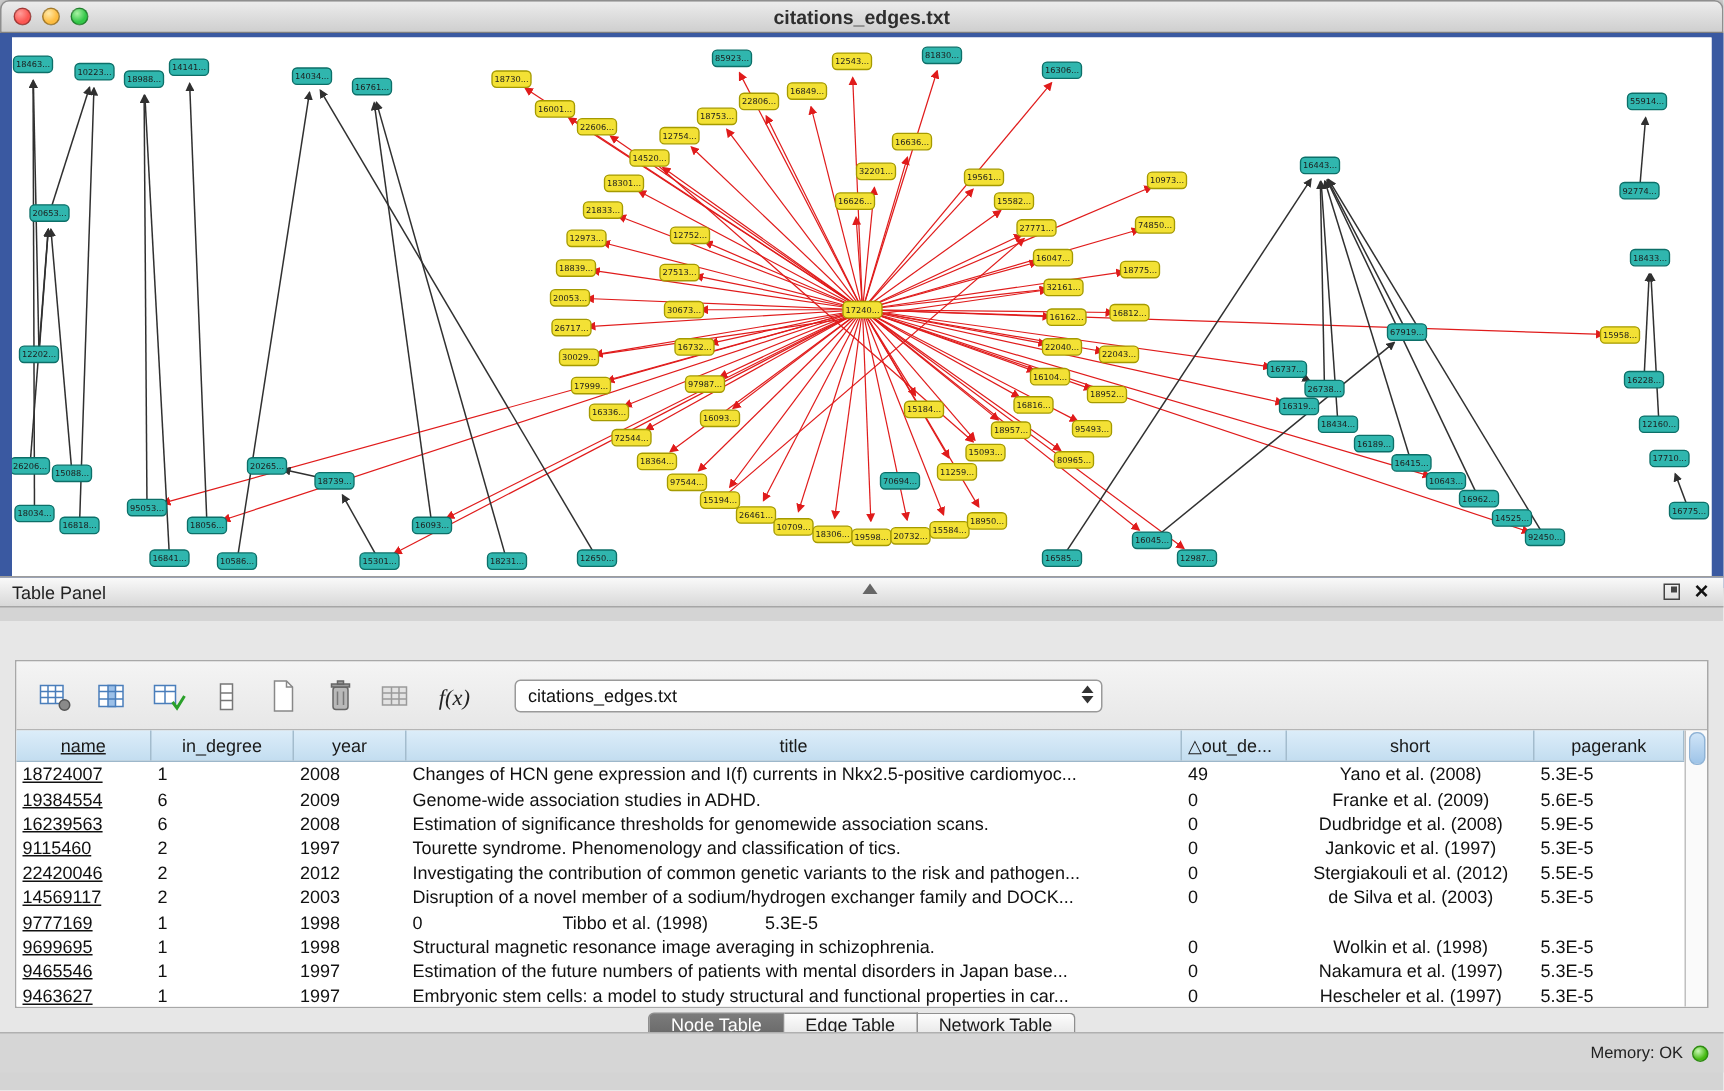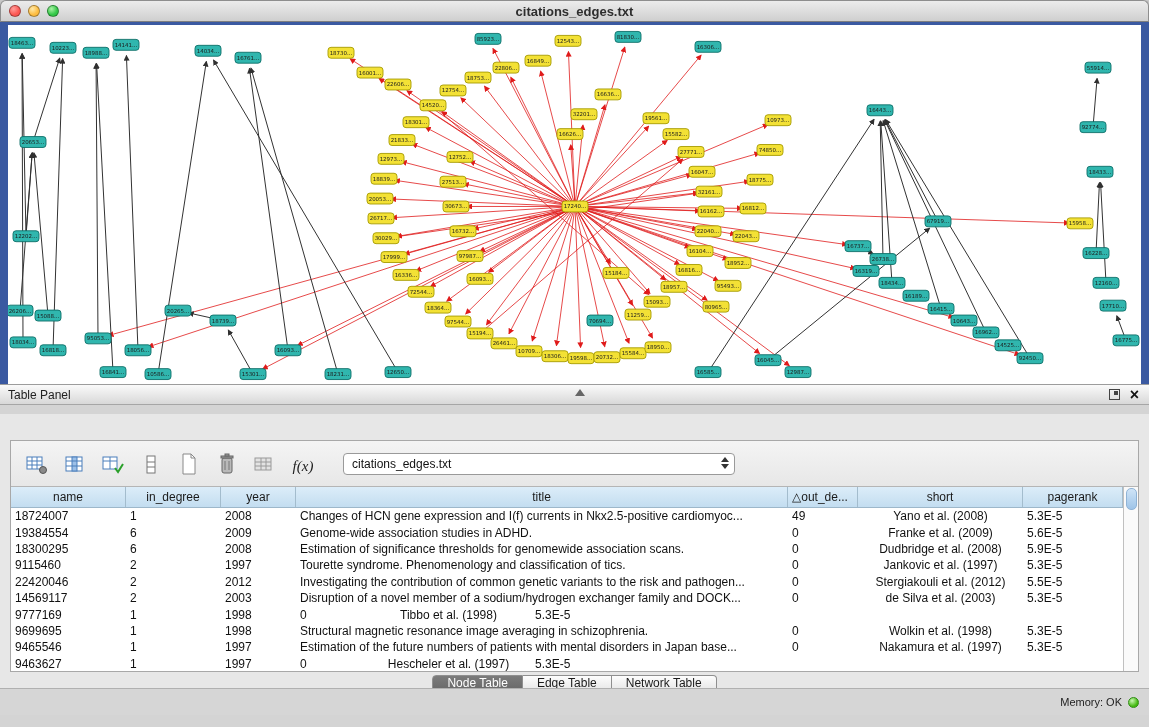--- a/index.html
+++ b/index.html
@@ -67,21 +67,21 @@
   .table-wrap { flex:1; display:flex; border-top:1px solid #b5b5b5; background:#fff; min-height:0; }
   .table-main { flex:1; display:flex; flex-direction:column; min-width:0; }
   .thead { display:flex; height:21px; background:linear-gradient(#dcedf9,#c3ddf0);
     border-bottom:1px solid #9db7ca; font-size:12px; color:#1a1a1a; }
   .th { display:flex; align-items:center; justify-content:center;
     border-right:1px solid #a3bccd; overflow:hidden; white-space:nowrap; }
   .th.left { justify-content:flex-start; padding-left:4px; }
   .tbody { flex:1; overflow:hidden; }
   .tr { display:flex; height:16.4px; align-items:center; font-size:12px; color:#111; background:#fff; }
   .td { padding-left:4px; overflow:hidden; white-space:nowrap; }
-  .col0 { width:115px; } .col1 { width:95px; } .col2 { width:75px; }
+  .col0 { width:90px;text-decoration:underline; } .col1 { width:95px; } .col2 { width:75px; }
   .col3 { flex:1; min-width:0; } .col4 { width:70px; }
   .col5 { width:165px; } .col6 { width:100px; }
   .td.col5 { text-align:center; padding-left:0; }
   .vscroll { width:15px; border-left:1px solid #c0c0c0; background:#fafafa; position:relative; }
   .vthumb { position:absolute; top:1px; left:2px; width:11px; height:22px; border-radius:5px;
     background:linear-gradient(#cfe4f7,#9ec4e8); border:1px solid #8fb3d6; }
 
   
   .tabs-row { position:absolute; top:261px; left:0; width:100%; display:flex; justify-content:center; }
   .tab { height:21px; padding:0 14px; display:flex; align-items:flex-start; font-size:12px;
@@ -793,21 +793,21 @@
             <div class="tr">
               <div class="td col0">19384554</div>
               <div class="td col1">6</div>
               <div class="td col2">2009</div>
               <div class="td col3">Genome-wide association studies in ADHD.</div>
               <div class="td col4">0</div>
               <div class="td col5">Franke et al. (2009)</div>
               <div class="td col6">5.6E-5</div>
             </div>
             <div class="tr">
-              <div class="td col0">18300295</div>
+              <div class="td col0">16239563</div>
               <div class="td col1">6</div>
               <div class="td col2">2008</div>
               <div class="td col3">Estimation of significance thresholds for genomewide association scans.</div>
               <div class="td col4">0</div>
               <div class="td col5">Dudbridge et al. (2008)</div>
               <div class="td col6">5.9E-5</div>
             </div>
             <div class="tr">
               <div class="td col0">9115460</div>
               <div class="td col1">2</div>
@@ -858,20 +858,21 @@
               <div class="td col2">1997</div>
               <div class="td col3">Estimation of the future numbers of patients with mental disorders in Japan base...</div>
               <div class="td col4">0</div>
               <div class="td col5">Nakamura et al. (1997)</div>
               <div class="td col6">5.3E-5</div>
             </div>
             <div class="tr">
               <div class="td col0">9463627</div>
               <div class="td col1">1</div>
               <div class="td col2">1997</div>
+              <div class="td col3">Embryonic stem cells: a model to study structural and functional properties in car...</div>
               <div class="td col4">0</div>
               <div class="td col5">Hescheler et al. (1997)</div>
               <div class="td col6">5.3E-5</div>
             </div>
           </div>
       </div>
       <div class="vscroll">
         <div class="vthumb"></div>
       </div>
     </div>

